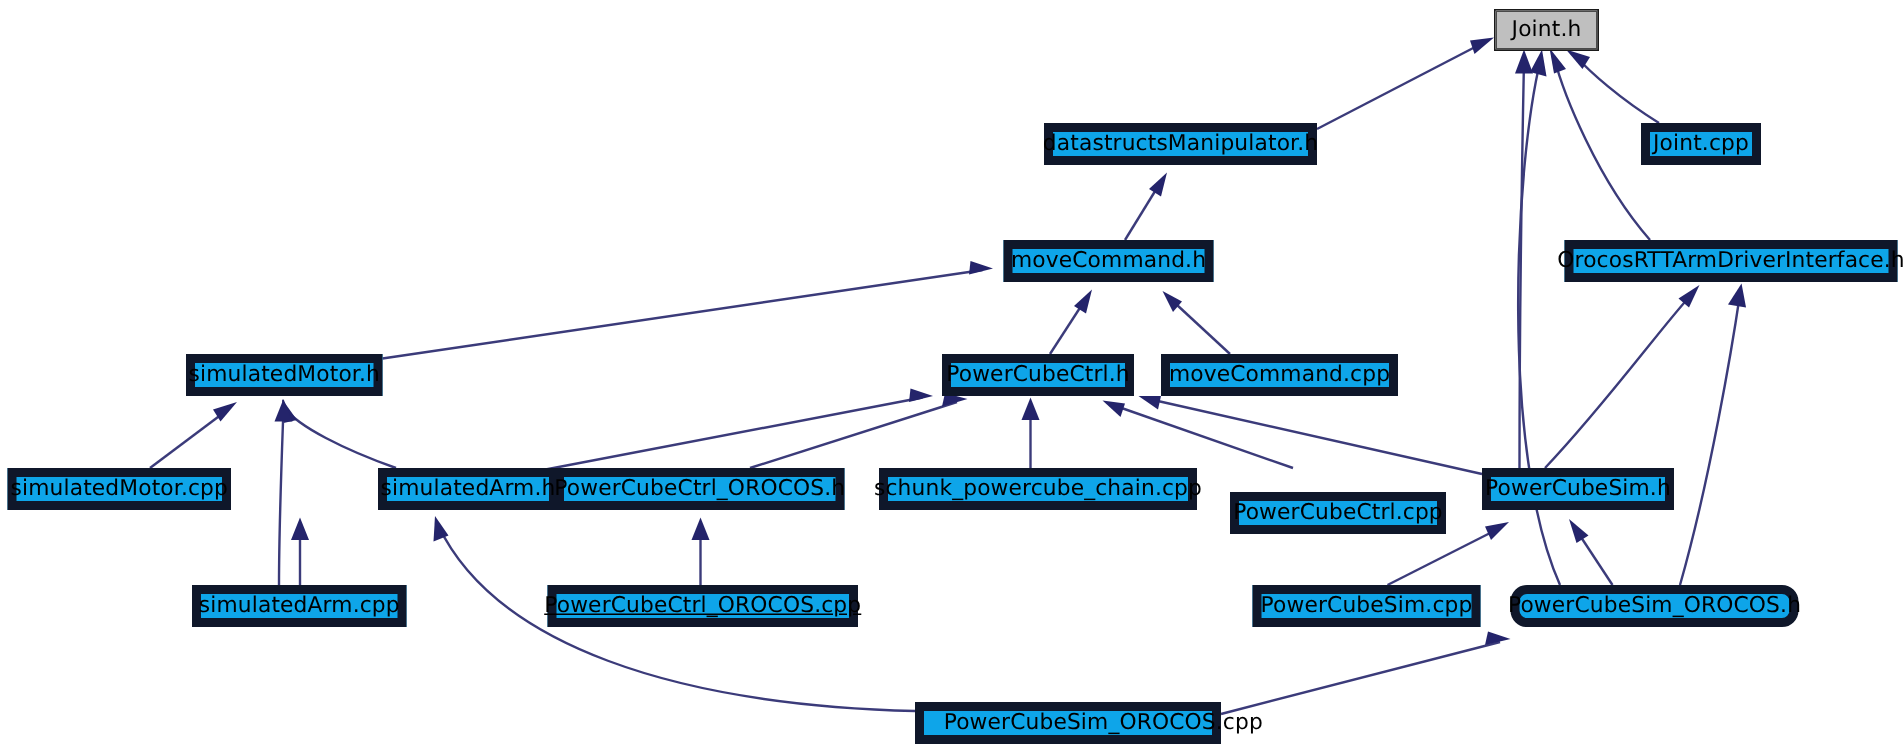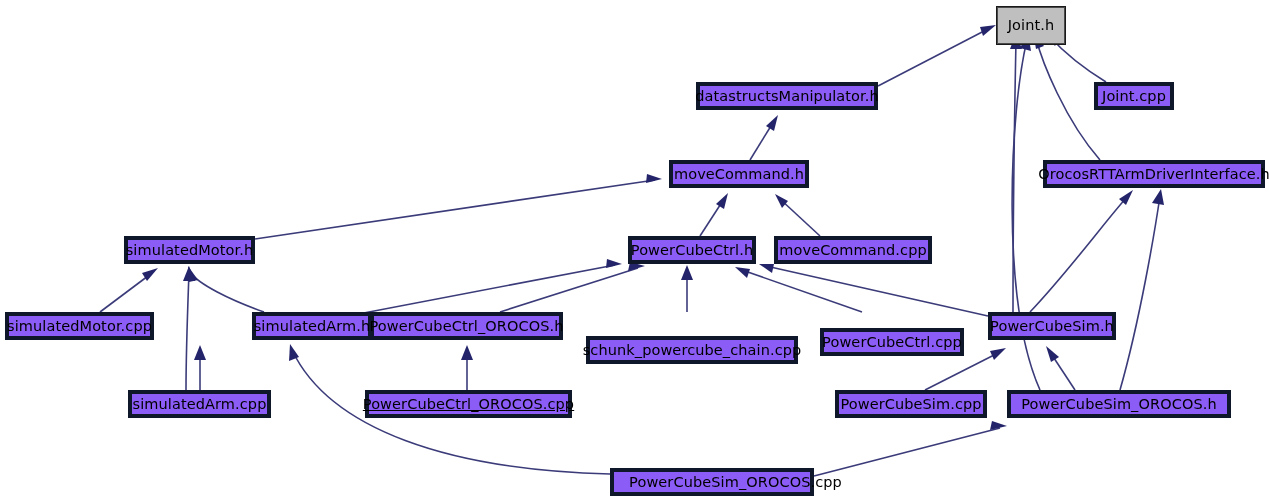--- a/index.html
+++ b/index.html
@@ -27,22 +27,22 @@
     stroke: #3b3b7a;
     stroke-width: 1.6px;
   }
   .edge-head {
     fill: #24246b;
     stroke: none;
   }
   .node-box {
     position: absolute;
     box-sizing: border-box;
-    border: 4px solid #0f172a;
-    background: #8b5cf6;
+    border: 6px solid #0f172a;
+    background: #0ea5e9;
     display: flex;
     align-items: center;
     justify-content: center;
     white-space: nowrap;
     color: #000000;
     font-size: 14.5px;
     letter-spacing: 0.1px;
     z-index: 5;
   }
   .node-box.highlight {
@@ -108,21 +108,21 @@
         <path class="edge-head" d="M 1046,346 l 5,16 l 8,-5 z" fill="#24246b"></path>
         <path class="edge-line" d="M 1120,390 C 1140,320 1155,230 1160,196" stroke="#3b3b7a"></path>
         <path class="edge-head" d="M 1161,189 l -9,14 l 12,2 z" fill="#24246b"></path>
         <path class="edge-line" d="M 814,476 L 1000,428" stroke="#3b3b7a"></path>
         <path class="edge-head" d="M 1007,426 l -15,-5 l -2,9 z" fill="#24246b"></path>
         <path class="edge-line" d="M 610,474 C 450,470 330,430 292,350" stroke="#3b3b7a"></path>
         <path class="edge-head" d="M 290,344 l -1,17 l 10,-4 z" fill="#24246b"></path>
       </g>
   </svg>
   <div id="nodes-layer">
-      <div class="node-box highlight" style="left: 996px; top: 6px; width: 70px; height: 39px;">
+      <div class="node-box highlight" style="left: 996px; top: 6px; width: 70px; height: 28px;">
         <span class="node-label">Joint.h</span>
       </div>
       <div class="node-box" style="left: 1094px; top: 82px; width: 80px; height: 28px;">
         <span class="node-label">Joint.cpp</span>
       </div>
       <div class="node-box" style="left: 696px; top: 82px; width: 182px; height: 28px;">
         <span class="node-label">datastructsManipulator.h</span>
       </div>
       <div class="node-box" style="left: 1043px; top: 160px; width: 222px; height: 28px;">
         <span class="node-label">OrocosRTTArmDriverInterface.h</span>
@@ -141,38 +141,38 @@
       </div>
       <div class="node-box" style="left: 5px; top: 312px; width: 149px; height: 28px;">
         <span class="node-label">simulatedMotor.cpp</span>
       </div>
       <div class="node-box" style="left: 228px; top: 312px; width: 120px; height: 28px; margin-left: 24px;">
         <span class="node-label">simulatedArm.h</span>
       </div>
       <div class="node-box" style="left: 370px; top: 312px; width: 193px; height: 28px;">
         <span class="node-label">PowerCubeCtrl_OROCOS.h</span>
       </div>
-      <div class="node-box" style="left: 586px; top: 312px; width: 212px; height: 28px; margin-top: 24px;">
+      <div class="node-box" style="left: 586px; top: 312px; width: 212px; height: 28px;">
         <span class="node-label">schunk_powercube_chain.cpp</span>
       </div>
       <div class="node-box" style="left: 820px; top: 328px; width: 144px; height: 28px;">
         <span class="node-label">PowerCubeCtrl.cpp</span>
       </div>
       <div class="node-box" style="left: 988px; top: 312px; width: 128px; height: 28px;">
         <span class="node-label">PowerCubeSim.h</span>
       </div>
       <div class="node-box" style="left: 128px; top: 390px; width: 143px; height: 28px;">
         <span class="node-label">simulatedArm.cpp</span>
       </div>
       <div class="node-box" style="left: 365px; top: 390px; width: 207px; height: 28px; text-decoration: underline;">
         <span class="node-label">PowerCubeCtrl_OROCOS.cpp</span>
       </div>
       <div class="node-box" style="left: 835px; top: 390px; width: 152px; height: 28px;">
         <span class="node-label">PowerCubeSim.cpp</span>
       </div>
-      <div class="node-box" style="left: 1007px; top: 390px; width: 224px; height: 28px;">
+      <div class="node-box" style="left: 1007px; top: 390px; width: 192px; height: 28px; border-radius: 11px;">
         <span class="node-label">PowerCubeSim_OROCOS.h</span>
       </div>
       <div class="node-box" style="left: 610px; top: 468px; width: 204px; height: 28px; padding-left: 47px;">
         <span class="node-label">PowerCubeSim_OROCOS.cpp</span>
       </div>
     </div>
 </div>
 
 </body></html>

